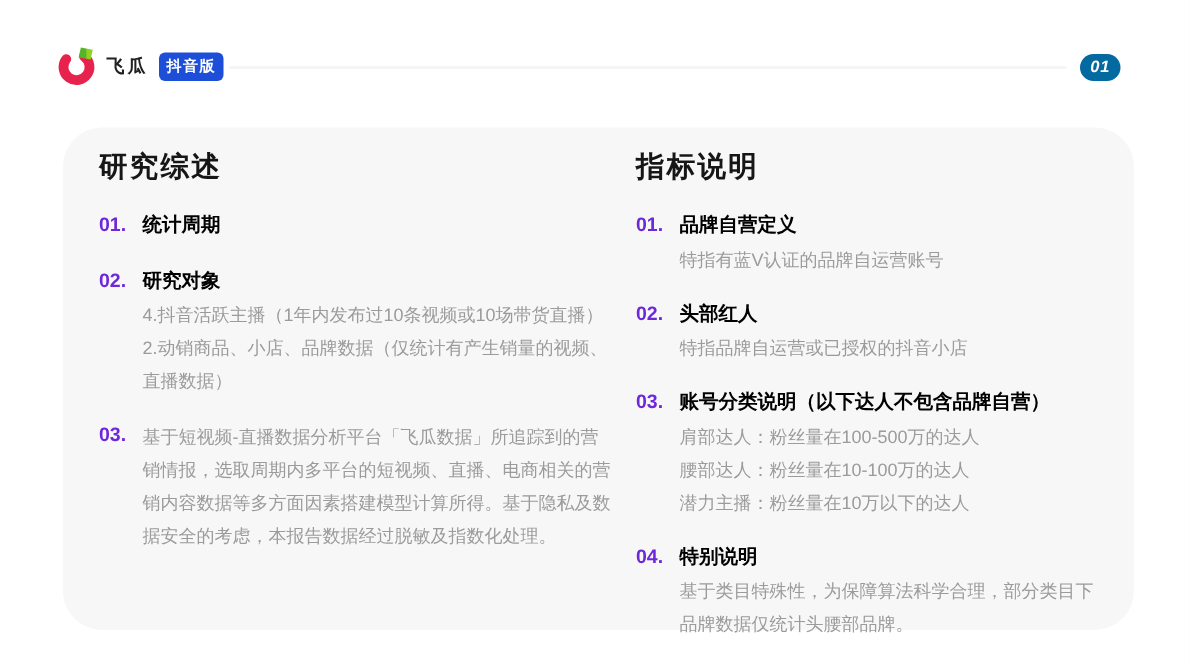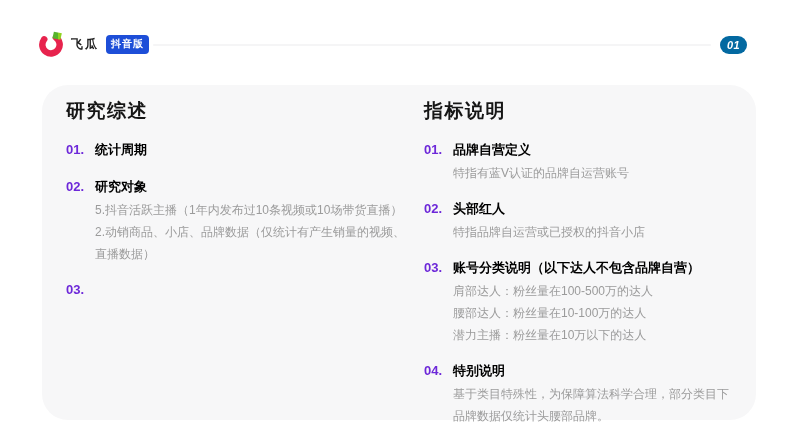--- a/index.html
+++ b/index.html
@@ -107,28 +107,29 @@
       <div class="section-num">01.</div>
       <div class="section-content">
         <div class="section-label">统计周期</div>
       </div>
     </div>
 
     <div class="section">
       <div class="section-num">02.</div>
       <div class="section-content">
         <div class="section-label">研究对象</div>
-        <div class="body-line">5.抖音活跃主播（1年内发布过10条视频或10场带货直播）</div>
+        <div class="body-line">4.抖音活跃主播（1年内发布过10条视频或10场带货直播）</div>
         <div class="body-line">2.动销商品、小店、品牌数据（仅统计有产生销量的视频、直播数据）</div>
       </div>
     </div>
 
     <div class="section">
       <div class="section-num">03.</div>
       <div class="section-content">
+        <div class="body-line">基于短视频-直播数据分析平台「飞瓜数据」所追踪到的营销情报，选取周期内多平台的短视频、直播、电商相关的营销内容数据等多方面因素搭建模型计算所得。基于隐私及数据安全的考虑，本报告数据经过脱敏及指数化处理。</div>
       </div>
     </div>
   </div>
 
   <div class="col col-right">
     <div class="col-title">指标说明</div>
 
     <div class="section">
       <div class="section-num">01.</div>
       <div class="section-content">

